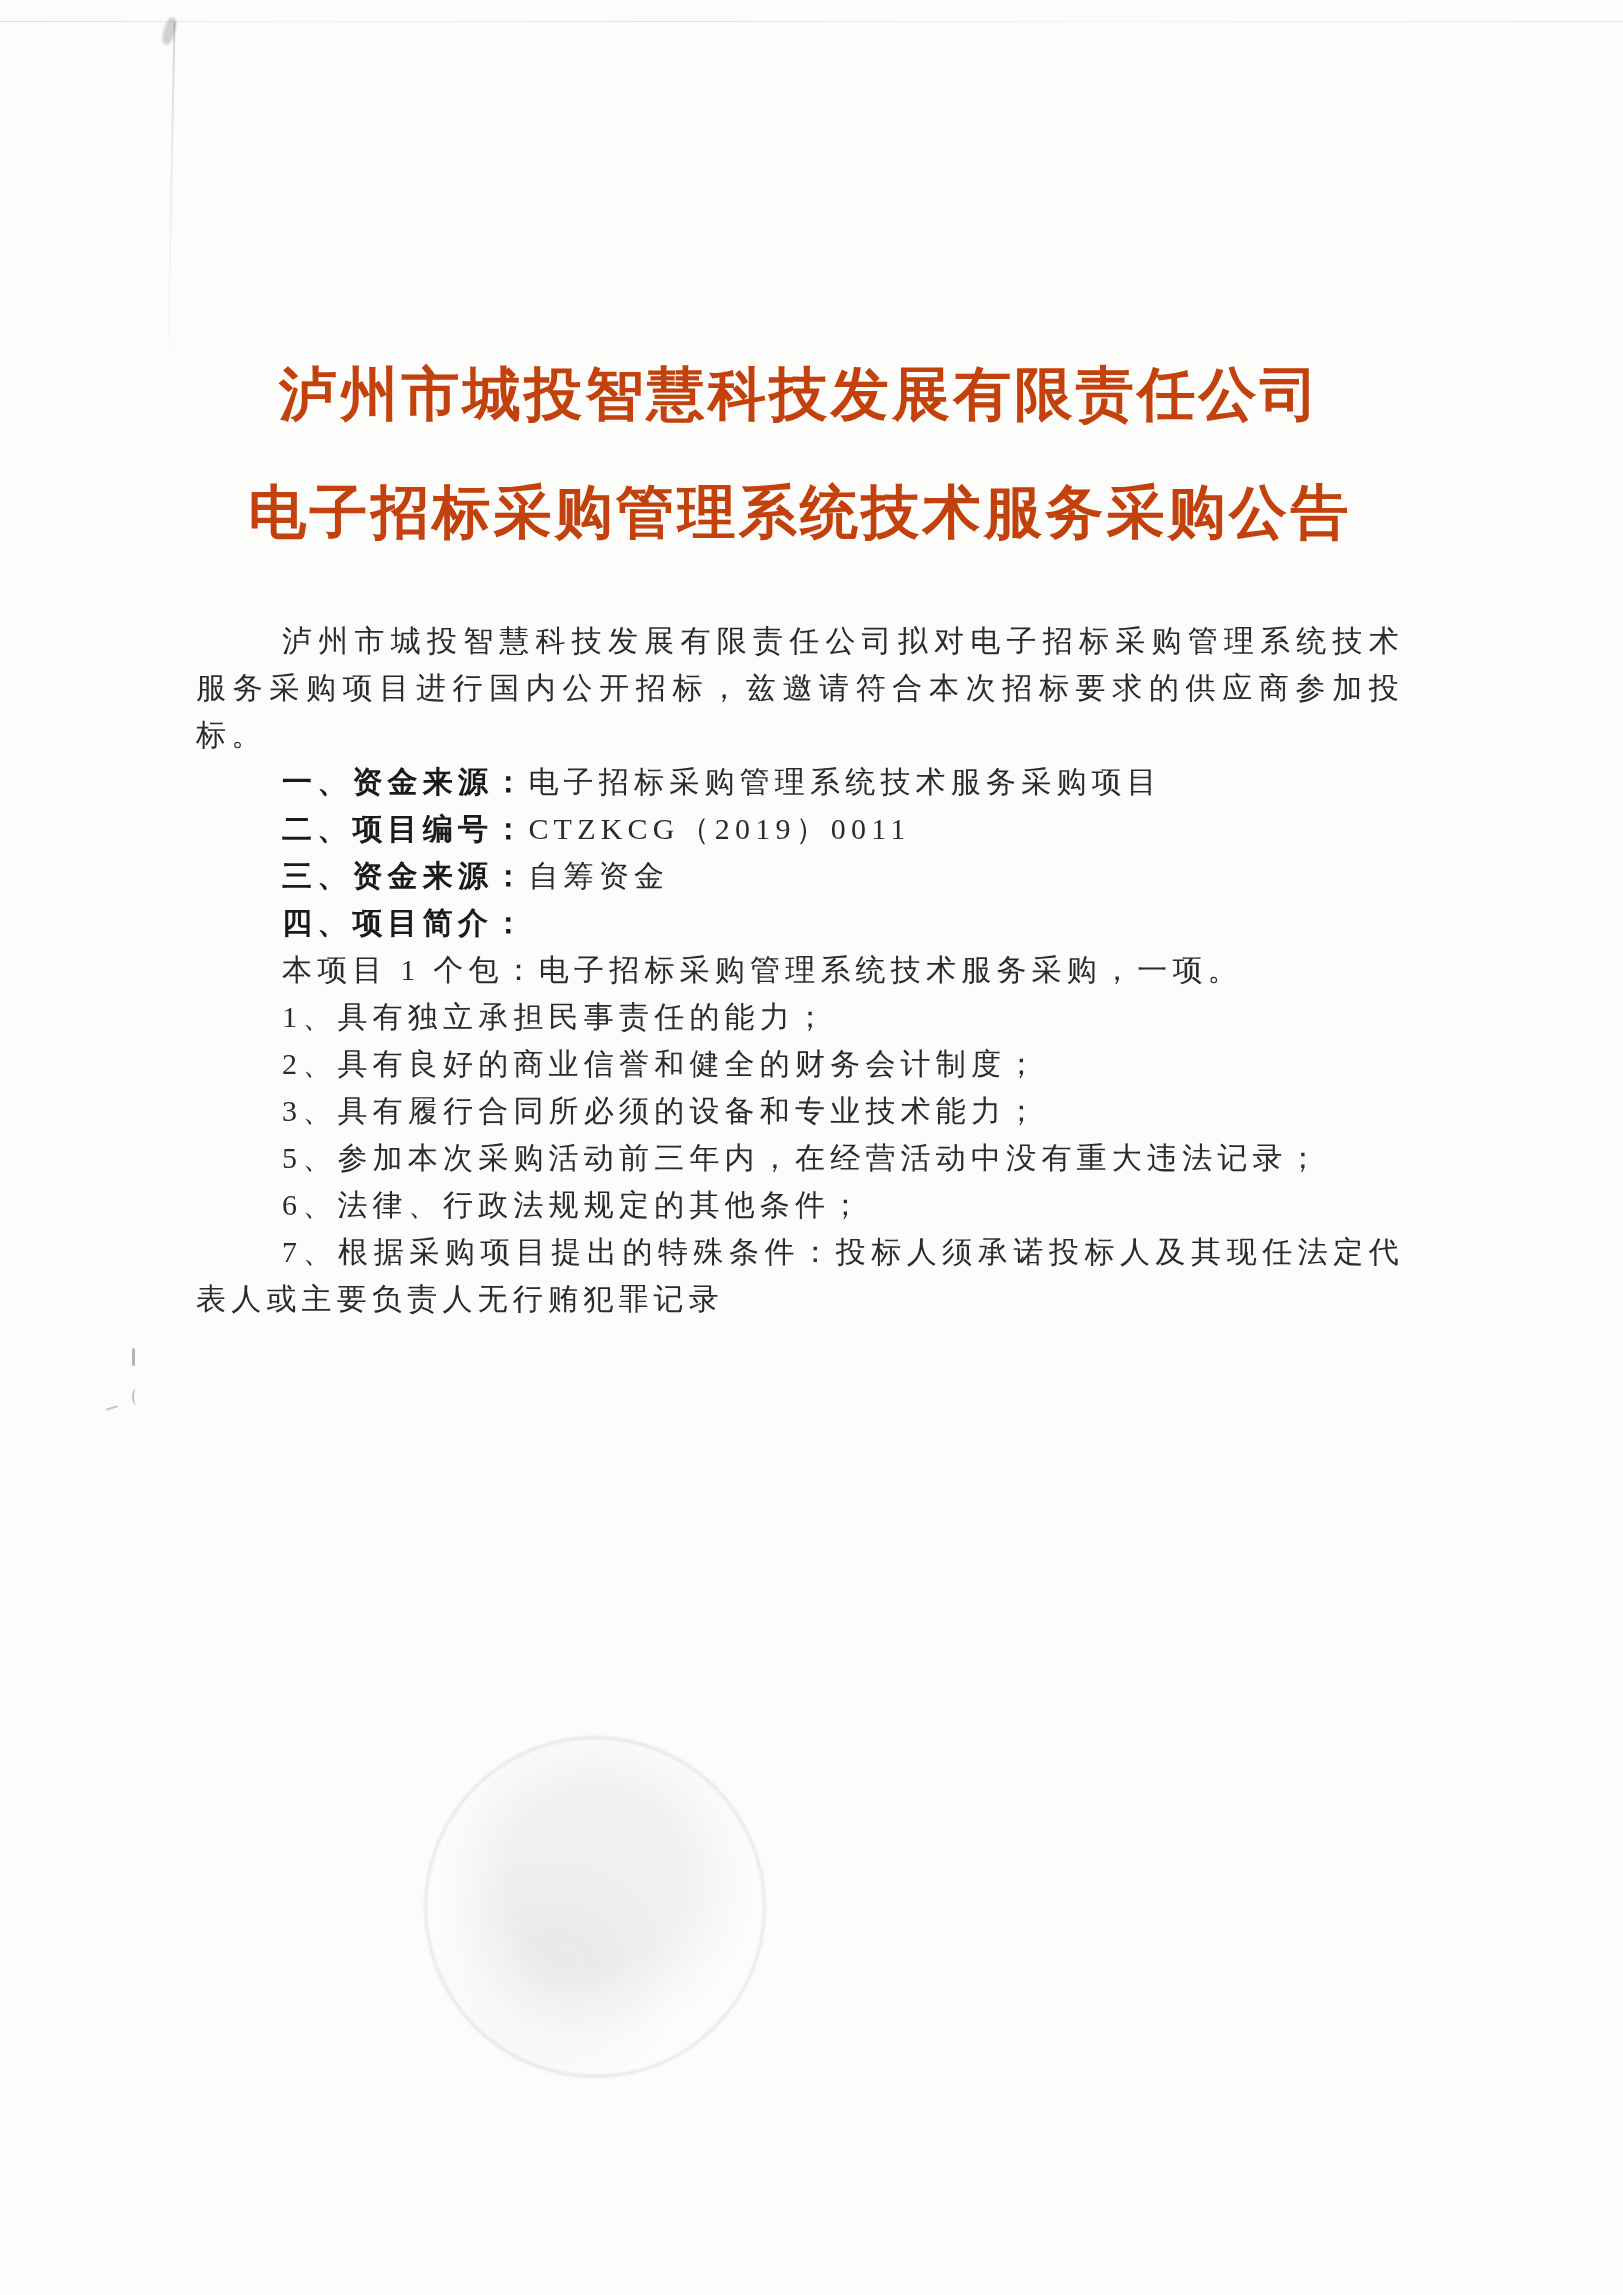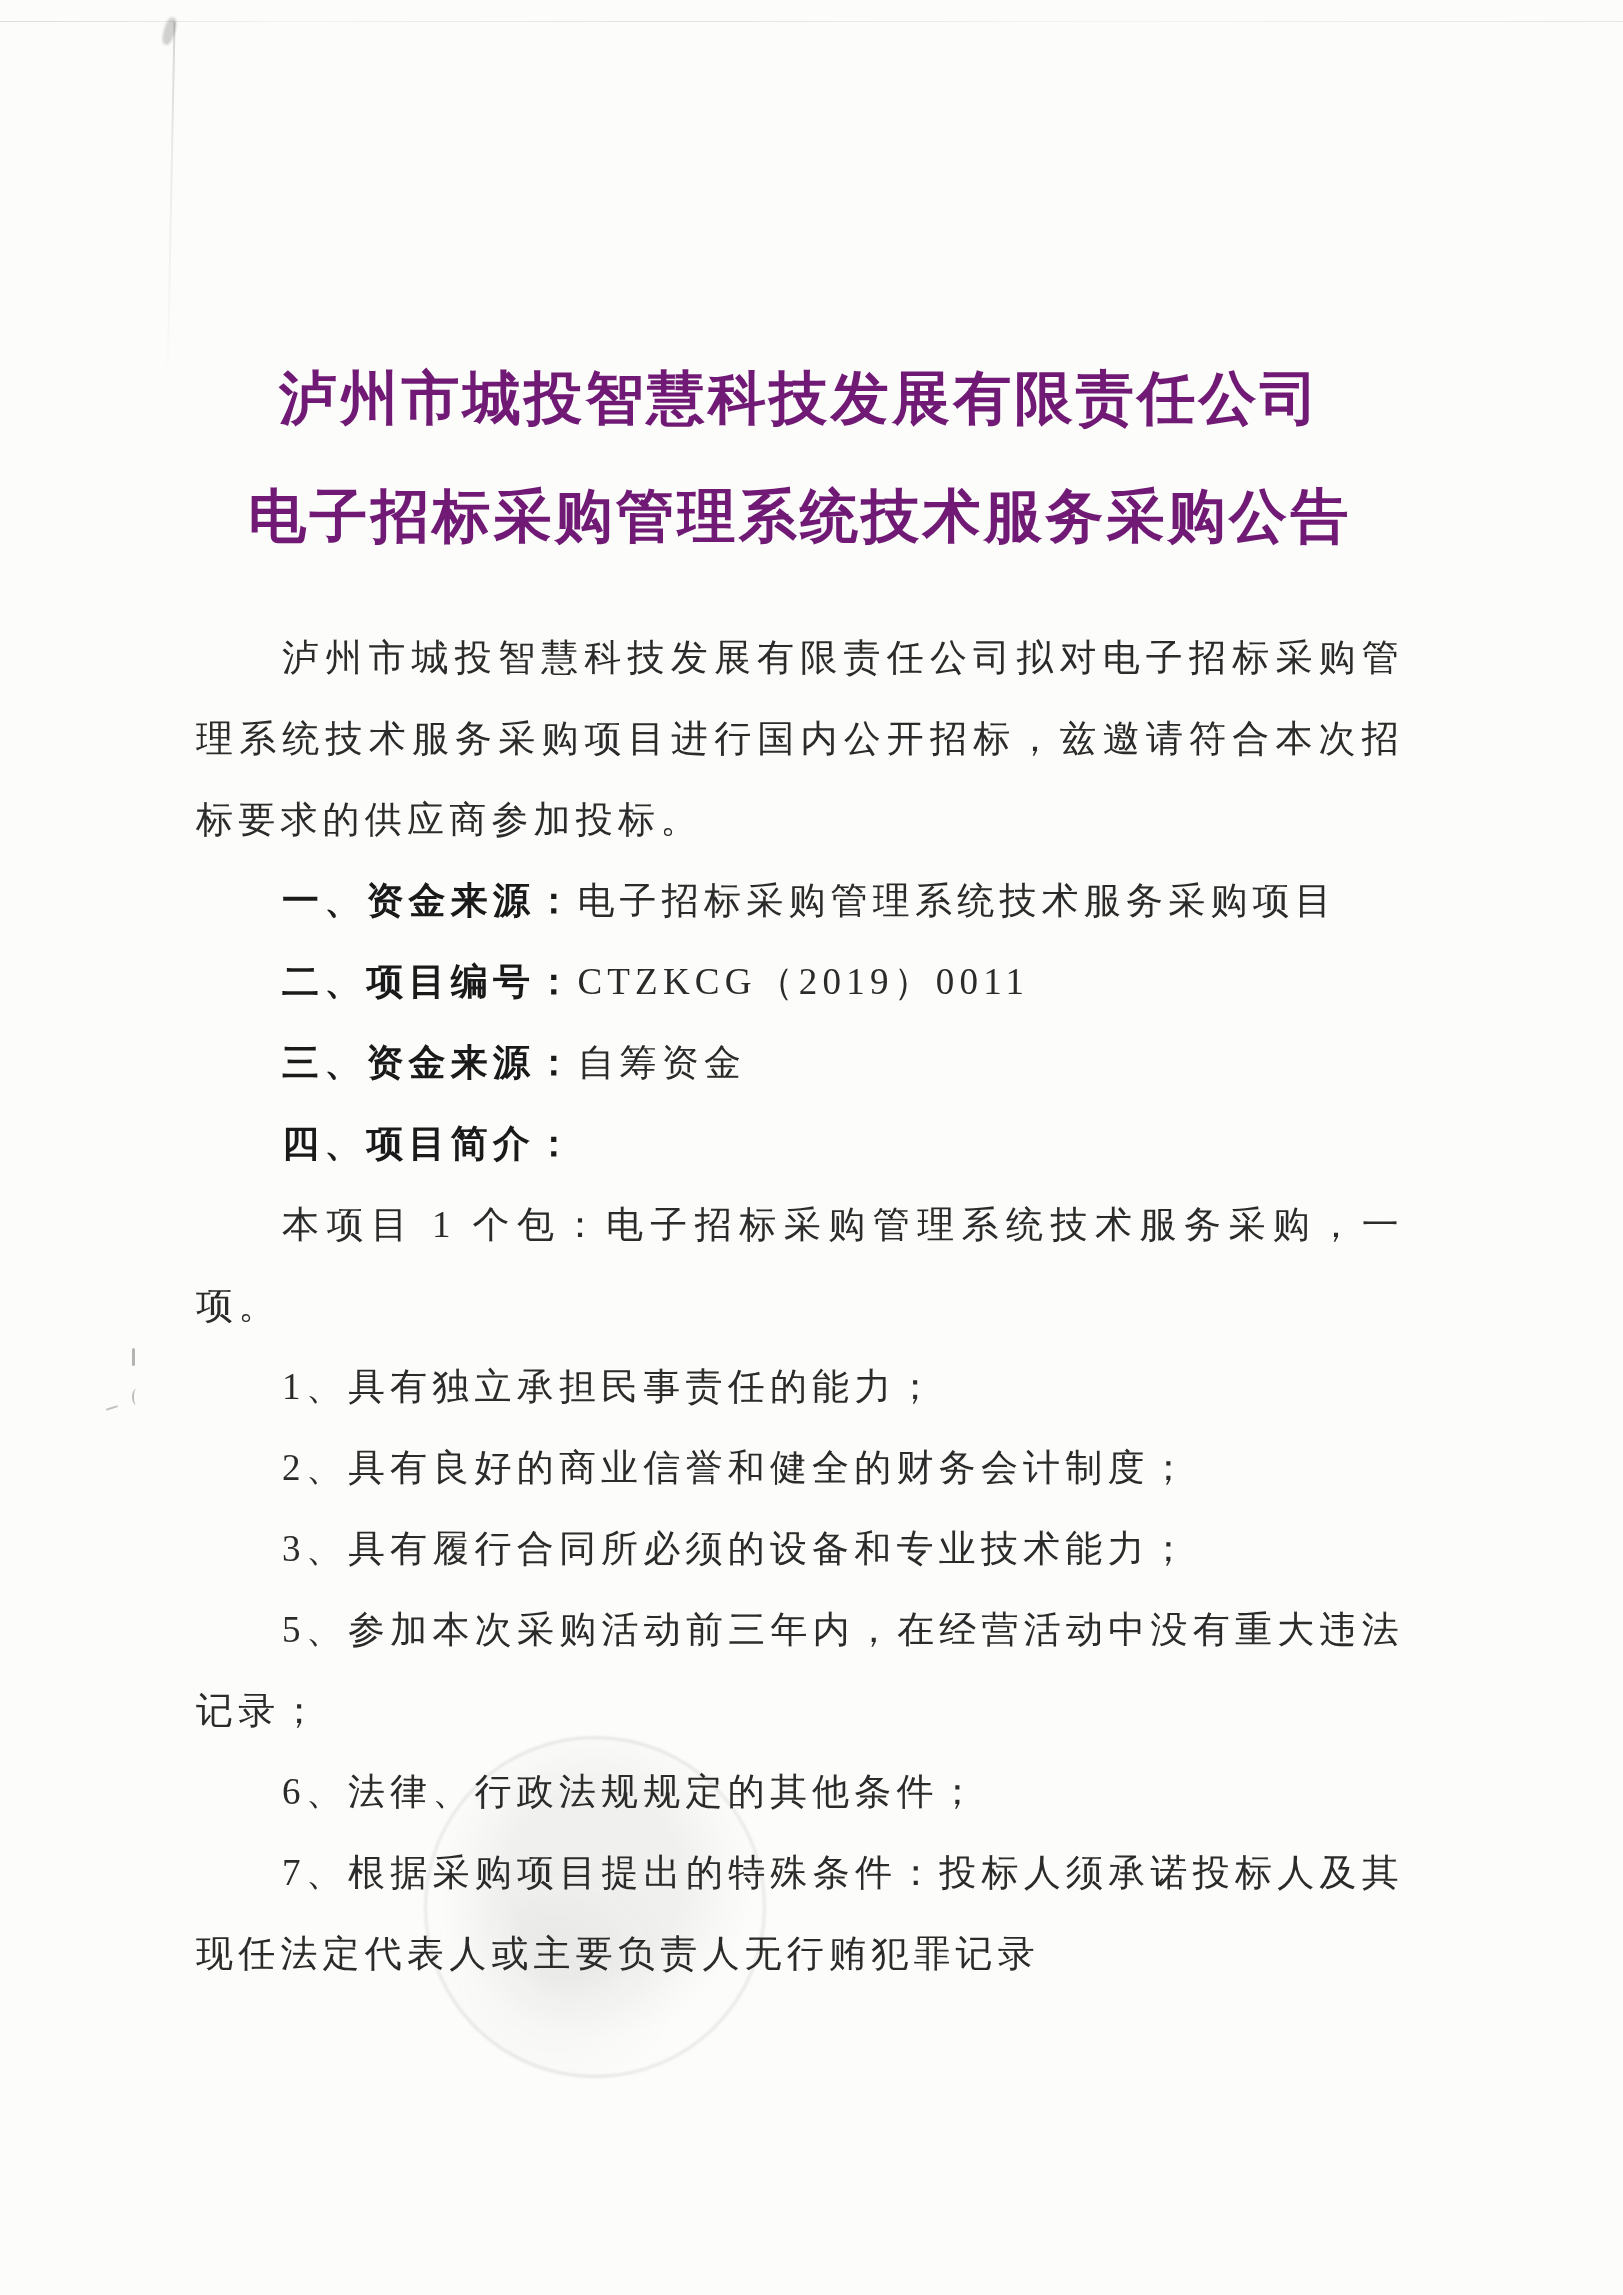--- a/index.html
+++ b/index.html
@@ -76,35 +76,35 @@
   }
 
   
   .content {
     position: absolute;
     left: 196px; top: 353px;
     width: 1208px;
     color: #2b2b2b;
   }
   .doc-title {
-    font-family: Liberation Serif, serif;
+    font-family: Liberation Mono, monospace;
     font-weight: 700;
-    color: #701a75;
+    color: #c2410c;
     font-size: 58px;
     line-height: 92px;
     letter-spacing: 3.3px;
     text-align: center;
     white-space: nowrap;
   }
   .doc-title.second { margin-top: 26px; }
 
   .doc-body {
     margin-top: 54px;
-    font-size: 37px;
-    line-height: 81px;
+    font-size: 30px;
+    line-height: 47px;
     letter-spacing: 5.2px;
     text-align: justify;
     text-justify: inter-character;
   }
   .para {
     margin: 0;
     text-indent: 86px;
   }
   .label,
   .section-heading {

